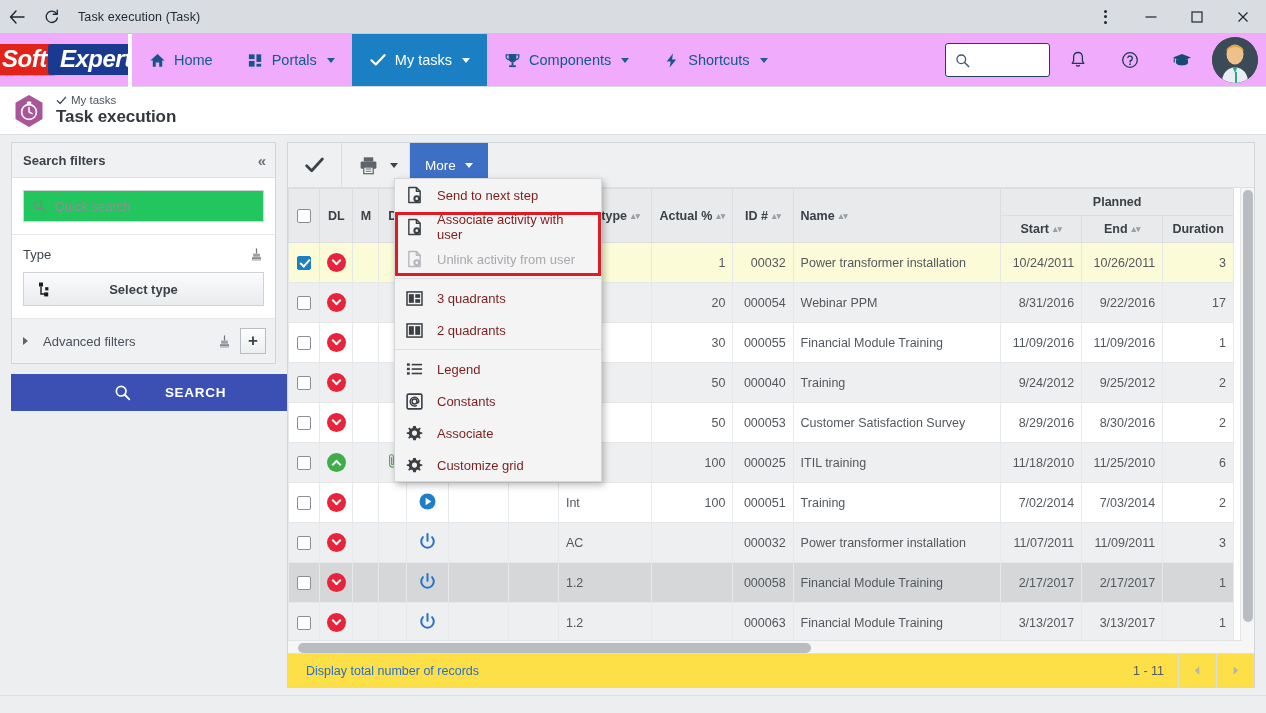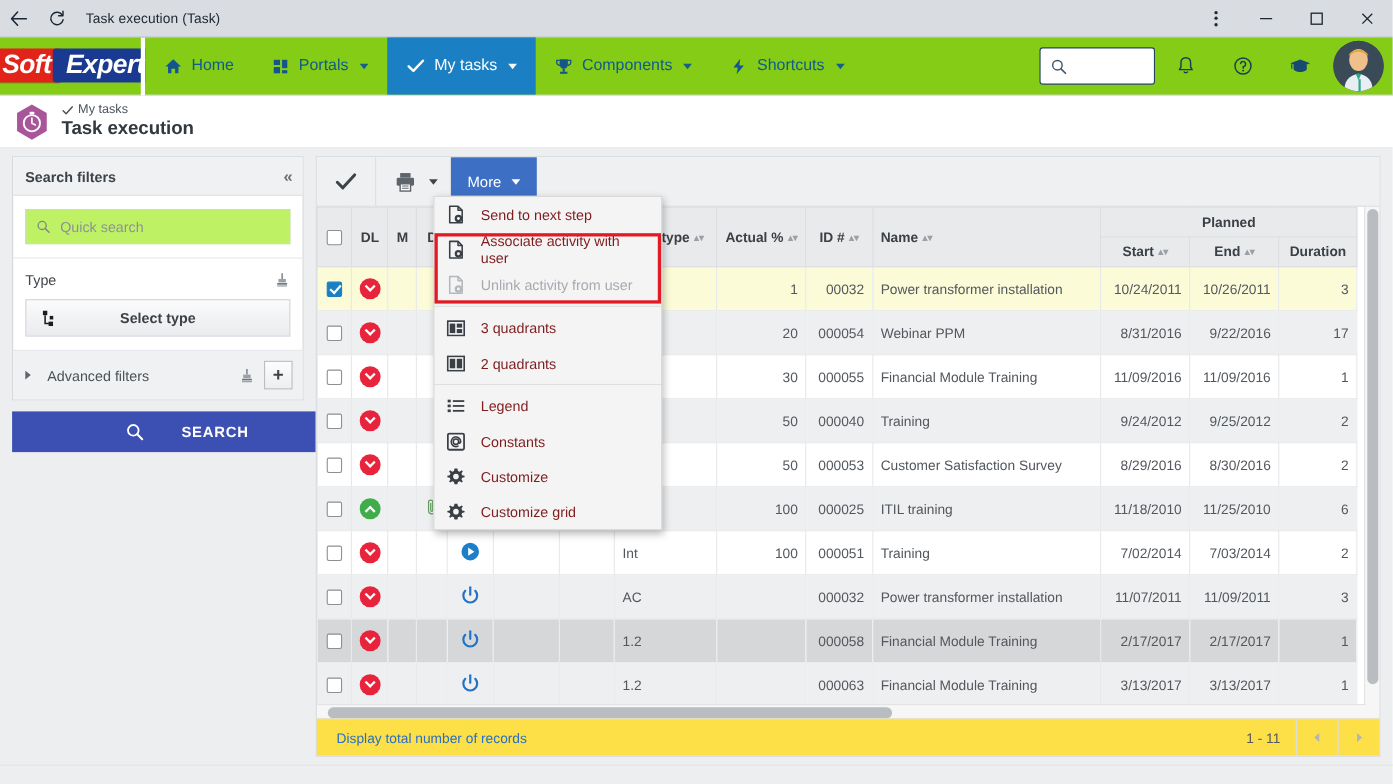--- a/index.html
+++ b/index.html
@@ -30,21 +30,21 @@
   .win-ctl {
     width: 46px; height: 34px; display: flex; align-items: center; justify-content: center;
     color: #1d2731;
   }
   .kebab { display: flex; flex-direction: column; gap: 2.5px; align-items: center; }
   .kebab i { width: 3px; height: 3px; border-radius: 50%; background: #1d2731; display: block; }
 
   
   .navbar {
     position: absolute; left: 0; top: 34px; width: 1266px; height: 53px;
-    background: #84cc16; border-bottom: 1px solid #d6d9dd;
+    background: #f0abfc; border-bottom: 1px solid #d6d9dd;
     display: flex; align-items: stretch;
   }
   .logo {
     width: 132px; height: 53px; position: relative; overflow: hidden;
     display: flex; align-items: center;
   }
   .logo-soft {
     position: absolute; left: -14px; top: 10px;
     background: #e2231a; color: #ffffff;
     font-weight: bold; font-style: italic; font-size: 24px;
@@ -114,21 +114,21 @@
   }
   .filters-head {
     height: 35px; background: #f0f1f3; border-bottom: 1px solid #dfe2e5;
     display: flex; align-items: center; justify-content: space-between;
     padding: 0 11px; font-size: 13px; font-weight: bold; color: #3c4249;
   }
   .collapse-ico { color: #6a7077; font-size: 15px; letter-spacing: -2px; font-weight: bold;}
   .filters-sec { padding: 12px 11px; border-bottom: 1px solid #e4e7ea; }
   .quick-search {
     height: 32px; border: 1px solid #d0d4d8; display: flex; align-items: center;
-    gap: 7px; padding: 0 9px; background: #bef264;
+    gap: 7px; padding: 0 9px; background: #22c55e;
   }
   .quick-search input {
     border: none; outline: none; font-size: 13px; color: #555; width: 100%;
     font-family: "Liberation Sans", sans-serif; background: transparent;
   }
   .quick-search input::placeholder { color: #8d9298; }
   .filt-label-row { display: flex; align-items: center; justify-content: space-between; margin-bottom: 10px; }
   .filt-label { font-size: 13px; color: #3f454b; }
   .select-type {
     height: 34px; border: 1px solid #cfd3d7;
@@ -849,21 +849,21 @@
       </span>
       <span>Constants</span>
     </div>
     <div class="menu-item">
       <span class="mi-icon">
         <svg width="17" height="17" viewBox="0 0 18 18">
           <path d="M9 1 L10.4 1 L10.9 3.3 L12.6 4 L14.6 2.7 L15.6 3.7 L14.3 5.7 L15 7.4 L17.3 7.9 L17.3 9.3 L15 9.8 L14.3 11.5 L15.6 13.5 L14.6 14.5 L12.6 13.2 L10.9 13.9 L10.4 16.2 L9 16.2 L7.6 16.2 L7.1 13.9 L5.4 13.2 L3.4 14.5 L2.4 13.5 L3.7 11.5 L3 9.8 L0.7 9.3 L0.7 7.9 L3 7.4 L3.7 5.7 L2.4 3.7 L3.4 2.7 L5.4 4 L7.1 3.3 L7.6 1 Z" fill="#3a3f45"></path>
           <circle cx="9" cy="8.6" r="2.7" fill="#f4f4f5"></circle>
         </svg>
       </span>
-      <span>Customize</span>
+      <span>Associate</span>
     </div>
     <div class="menu-item">
       <span class="mi-icon">
         <svg width="17" height="17" viewBox="0 0 18 18">
           <path d="M9 1 L10.4 1 L10.9 3.3 L12.6 4 L14.6 2.7 L15.6 3.7 L14.3 5.7 L15 7.4 L17.3 7.9 L17.3 9.3 L15 9.8 L14.3 11.5 L15.6 13.5 L14.6 14.5 L12.6 13.2 L10.9 13.9 L10.4 16.2 L9 16.2 L7.6 16.2 L7.1 13.9 L5.4 13.2 L3.4 14.5 L2.4 13.5 L3.7 11.5 L3 9.8 L0.7 9.3 L0.7 7.9 L3 7.4 L3.7 5.7 L2.4 3.7 L3.4 2.7 L5.4 4 L7.1 3.3 L7.6 1 Z" fill="#3a3f45"></path>
           <circle cx="9" cy="8.6" r="2.7" fill="#f4f4f5"></circle>
         </svg>
       </span>
       <span>Customize grid</span>
     </div>

